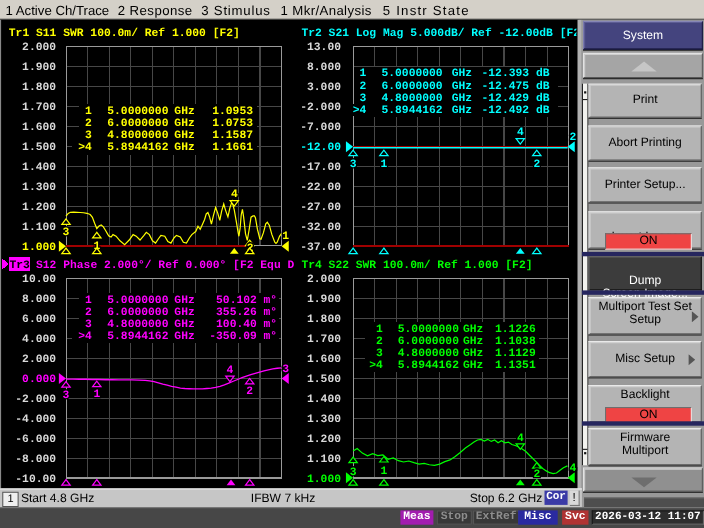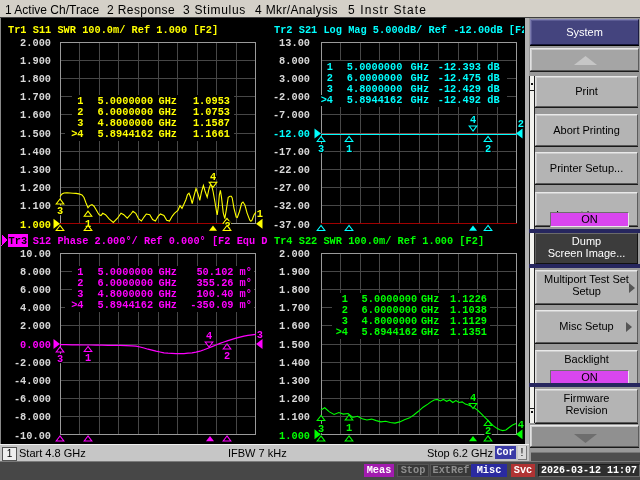--- a/index.html
+++ b/index.html
@@ -5,28 +5,28 @@
 *{-webkit-font-smoothing:antialiased}
 .abs{position:absolute}
 #menubar{left:0;top:0;width:640px;height:17px;background:#d4d0c8;border-bottom:1px solid #404040;font-size:12px;color:#000}
 #menubar span{position:absolute;top:3px}
 #screen{left:0;top:18px;width:525px;height:426px;background:#000;border-left:1px solid #888}
 #chanbar{left:0;top:444px;width:529px;height:17px;background:#c6c6c6;border-top:1px solid #f0f0f0;font-size:11px;color:#000}
 #menuedge{left:525px;top:18px;width:4px;height:443px;background:#b2b2b2}
 #menupanel{left:529px;top:18px;width:111px;height:443px;background:#999999}
 #statusbar{left:0;top:461px;width:640px;height:19px;background:#474747;border-top:1px solid #7a7a7a}
 .btn{position:absolute;left:6px;width:103px;background:#b4b4b4;border-top:1px solid #e9e9e9;border-left:1px solid #e2e2e2;border-right:1px solid #5c5c5c;border-bottom:1px solid #585858;box-shadow:0 1px 0 #1a1a1a, inset 1px 1px 0 #cdcdcd;color:#000;font-size:11px;text-align:center;box-sizing:border-box}
-.onbox{position:absolute;left:14px;width:77px;height:13px;background:#d946ef;border-top:1px solid #6e6e6e;border-left:1px solid #6e6e6e;border-right:1px solid #e8e8e8;border-bottom:1px solid #e8e8e8;font-size:11px;text-align:center;line-height:13px}
+.onbox{position:absolute;left:14px;width:77px;height:13px;background:#ef4444;border-top:1px solid #6e6e6e;border-left:1px solid #6e6e6e;border-right:1px solid #e8e8e8;border-bottom:1px solid #e8e8e8;font-size:11px;text-align:center;line-height:13px}
 .sbox{position:absolute;top:2px;height:13px;font-size:10.3px;font-family:"Liberation Mono",monospace;font-weight:bold;text-align:center;color:#fff;line-height:13px}
 </style></head><body>
 <div class="abs" id="menubar">
  <span style="left:5px">1 Active Ch/Trace</span>
  <span style="left:107px;letter-spacing:0.4px">2 Response</span>
  <span style="left:183px;letter-spacing:0.7px">3 Stimulus</span>
- <span style="left:255px;letter-spacing:0.35px">4 Mkr/Analysis</span>
+ <span style="left:255px;letter-spacing:0.35px">1 Mkr/Analysis</span>
  <span style="left:348px;letter-spacing:1.1px">5 Instr State</span>
 </div>
 <div class="abs" id="screen"></div>
 <div class="abs" id="menuedge"></div>
 <div class="abs" id="menupanel">
   <div class="btn" style="left:1px;top:1px;width:109px;height:26px;background:#44447e;border-top-color:#8585b5;border-left-color:#7a7aae;border-right-color:#1b1b40;border-bottom-color:#15153a;box-shadow:0 1px 0 #000, inset 1px 1px 0 #5c5c94;color:#fff;line-height:24px">System</div>
   <div class="btn" style="left:1px;top:30px;width:109px;height:23px;background:#a5a5a5">
     <svg width="109" height="23">
         <polygon points="54.5,7 43,16 66,16" fill="#c6c6c6"></polygon>
       </svg>
@@ -38,21 +38,21 @@
   <div style="position:absolute;left:2px;top:393px;width:2px;height:2px;background:#111"></div>
   <div class="btn" style="top:58px;height:31px;line-height:29px">Print</div>
   <div class="btn" style="top:96px;height:32px;line-height:30px">Abort Printing</div>
   <div class="btn" style="top:134px;height:32px;line-height:30px">Printer Setup...</div>
   <div class="btn" style="top:174px;height:34px">
     <div style="margin-top:16px">Invert Image</div>
     <div class="onbox" style="top:19px">ON</div>
   </div>
   <div style="position:absolute;left:0px;top:211px;width:111px;height:4px;background:#26265e"></div>
   <div class="btn" style="top:215px;height:31px;background:#3c3c3c;border-top-color:#6a6a6a;border-left-color:#606060;border-right-color:#111;border-bottom-color:#111;box-shadow:none;color:#fff">
-    <div style="margin-top:1px">Dump</div>
+    <div style="margin-top:15px">Dump</div>
       <div>Screen Image...</div>
   </div>
   <div style="position:absolute;left:0px;top:246px;width:111px;height:4px;background:#26265e"></div>
   <div class="btn" style="top:252px;height:34px">
     <div style="margin-top:2px">Multiport Test Set</div>
       <div>Setup</div>
     <svg width="8" height="10" style="position:absolute;right:1px;top:12px">
         <polygon points="1,0 7,5 1,10" fill="#555"></polygon>
       </svg>
   </div>
@@ -61,21 +61,21 @@
         <polygon points="1,0 7,5 1,10" fill="#555"></polygon>
       </svg>
   </div>
   <div class="btn" style="top:332px;height:34px">
     <div style="margin-top:2px">Backlight</div>
     <div class="onbox" style="top:19px">ON</div>
   </div>
   <div style="position:absolute;left:0px;top:365px;width:111px;height:4px;background:#26265e"></div>
   <div class="btn" style="top:371px;height:34px">
     <div style="margin-top:2px">Firmware</div>
-      <div>Revision</div>
+      <div>Multiport</div>
   </div>
   <div class="btn" style="left:1px;top:407px;width:109px;height:22px;background:#909090">
     <svg width="109" height="22">
         <polygon points="43,8 66,8 54.5,17" fill="#6e6e6e"></polygon>
       </svg>
   </div>
   <div style="position:absolute;left:2px;top:434px;width:109px;height:9px;background:#4e4e4e;border-top:1px solid #777"></div>
 </div>
 <div class="abs" id="chanbar">
   <div style="position:absolute;left:2px;top:2px;width:13px;height:12px;background:#efefef;border:1px solid #555;text-align:center;line-height:12px;font-size:10px">1</div>

